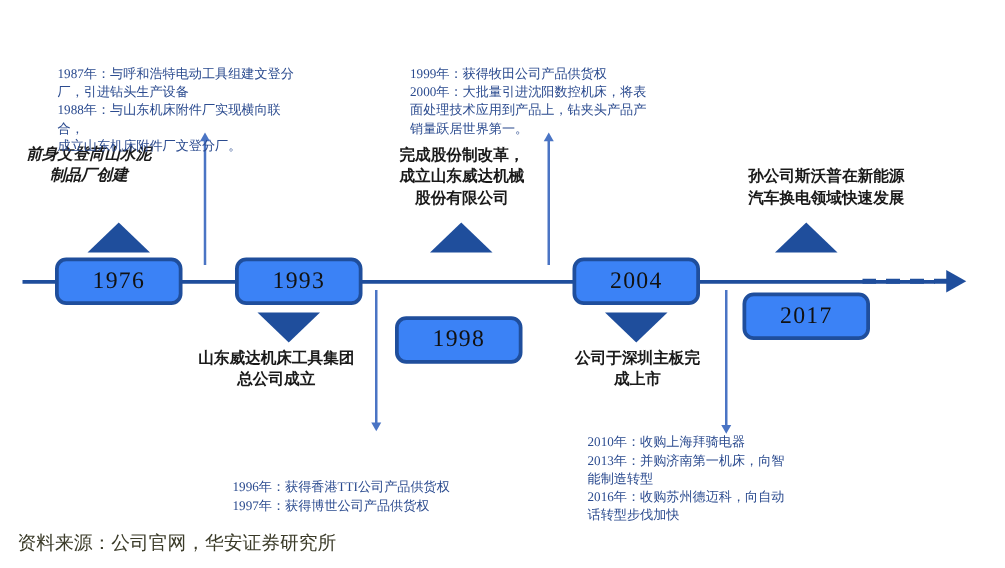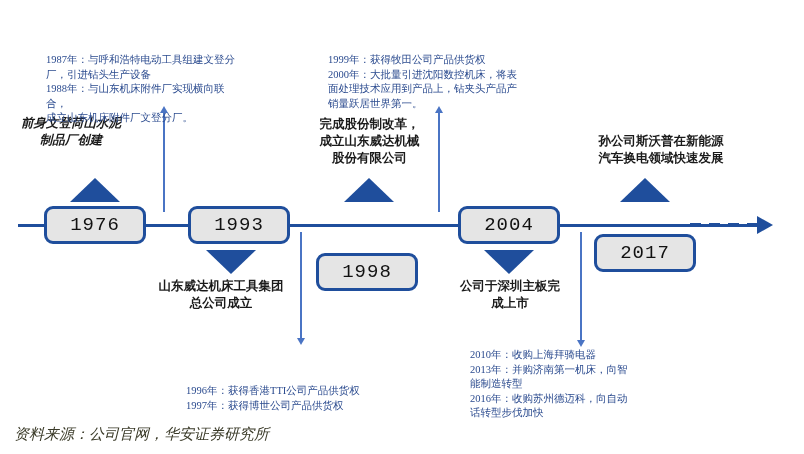--- a/index.html
+++ b/index.html
@@ -48,26 +48,26 @@
     border-left: 16px solid #1F4E9C;
   }
 
   
   .year-box {
     position: absolute;
     width: 102px;
     height: 38px;
     border: 3px solid #1F4E9C;
     border-radius: 9px;
-    background: #e5e5e5;
+    background: #3b82f6;
     box-sizing: border-box;
     display: flex;
     align-items: center;
     justify-content: center;
-    font-family: Liberation Mono, monospace;
+    font-family: Liberation Serif, serif;
     font-size: 19px;
     color: #111111;
     letter-spacing: 1px;
     z-index: 4;
   }
 
   
   .caption {
     position: absolute;
     text-align: center;
@@ -134,21 +134,20 @@
   }
 
   
   .source {
     position: absolute;
     left: 14px;
     top: 425px;
     font-size: 15px;
     color: #3a3a28;
     font-family: "Liberation Serif", "DejaVu Serif", serif;
-    font-style: italic;
   }
 </style>
 </head>
 <body>
 
 <div id="figure">
 
   <div class="axis-line"></div>
   <div class="axis-dash" style="left:690px; width:72px;"></div>
   <div class="axis-arrow"></div>

